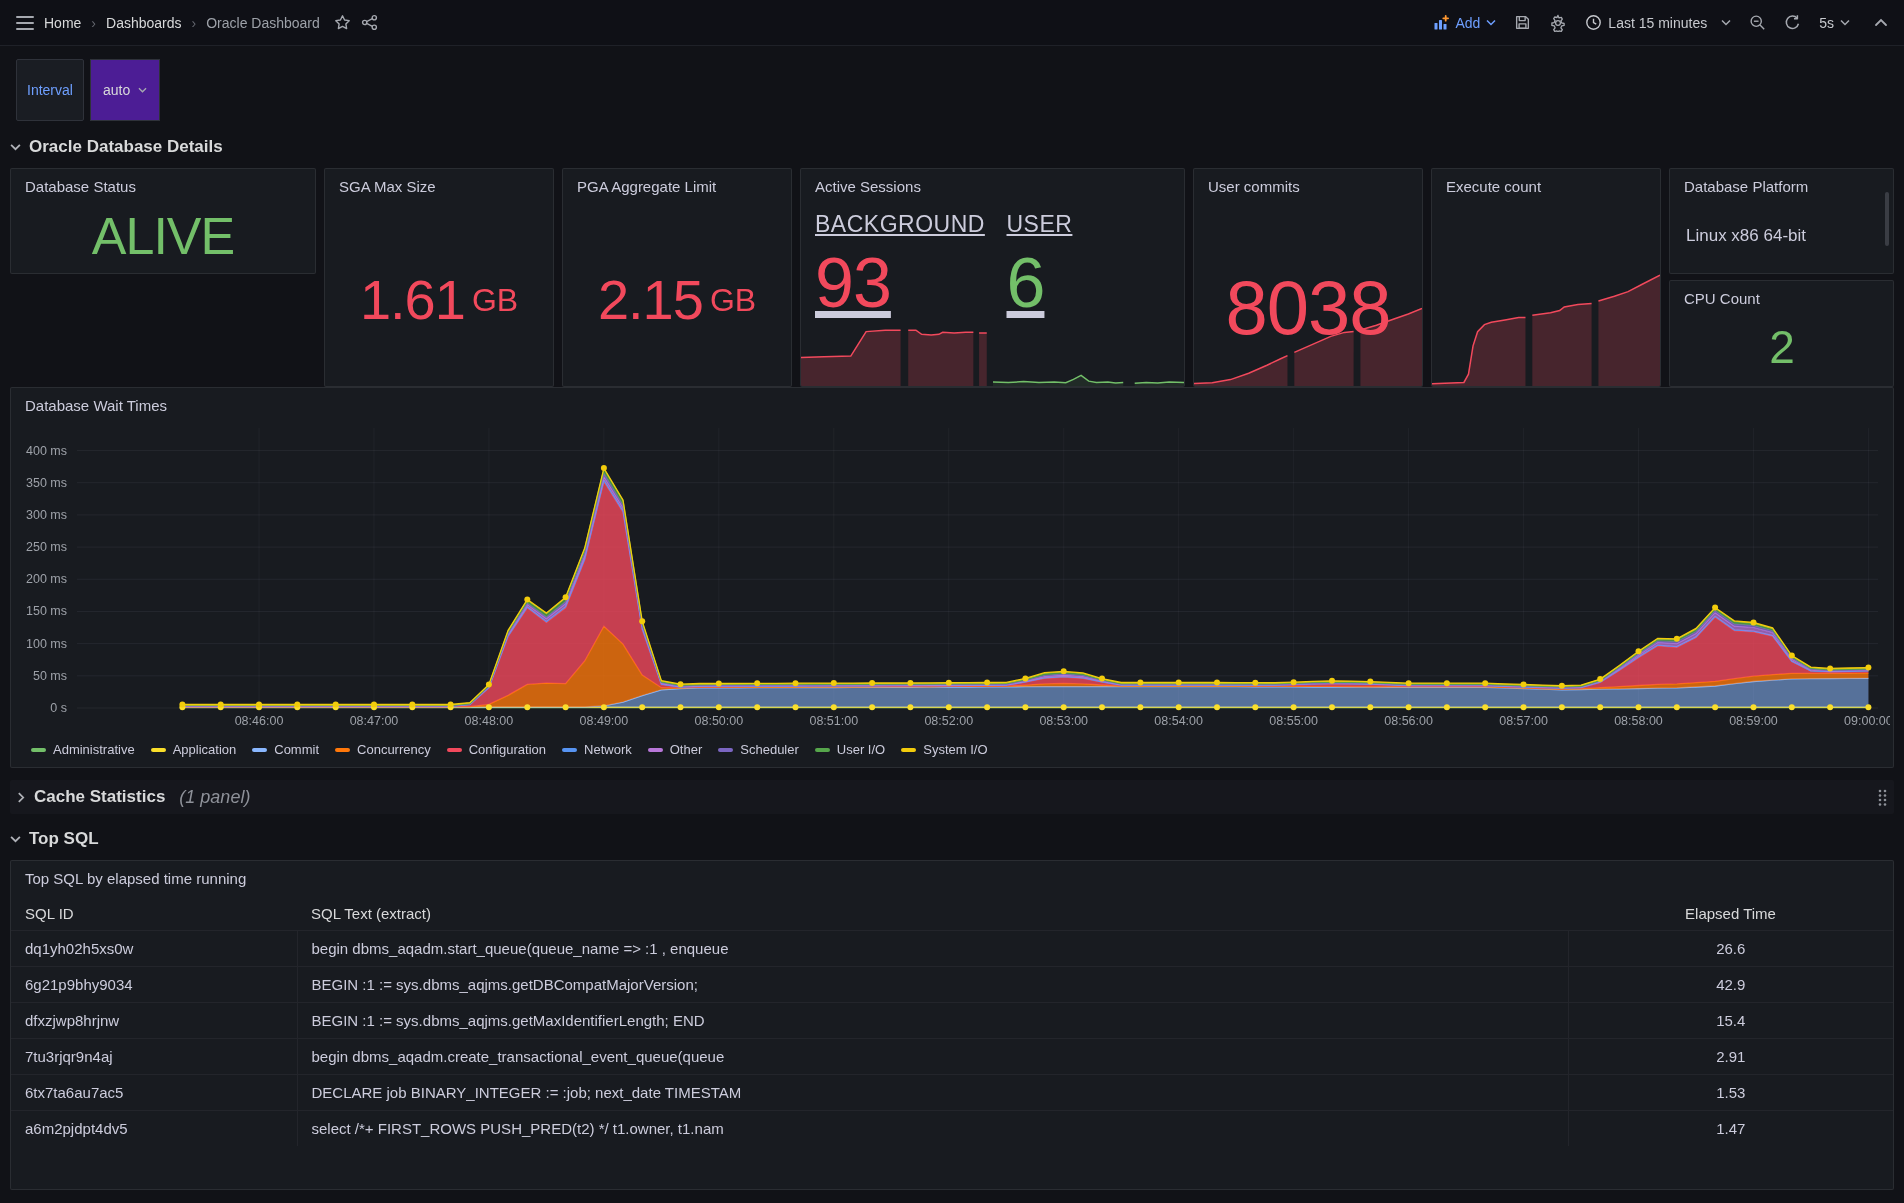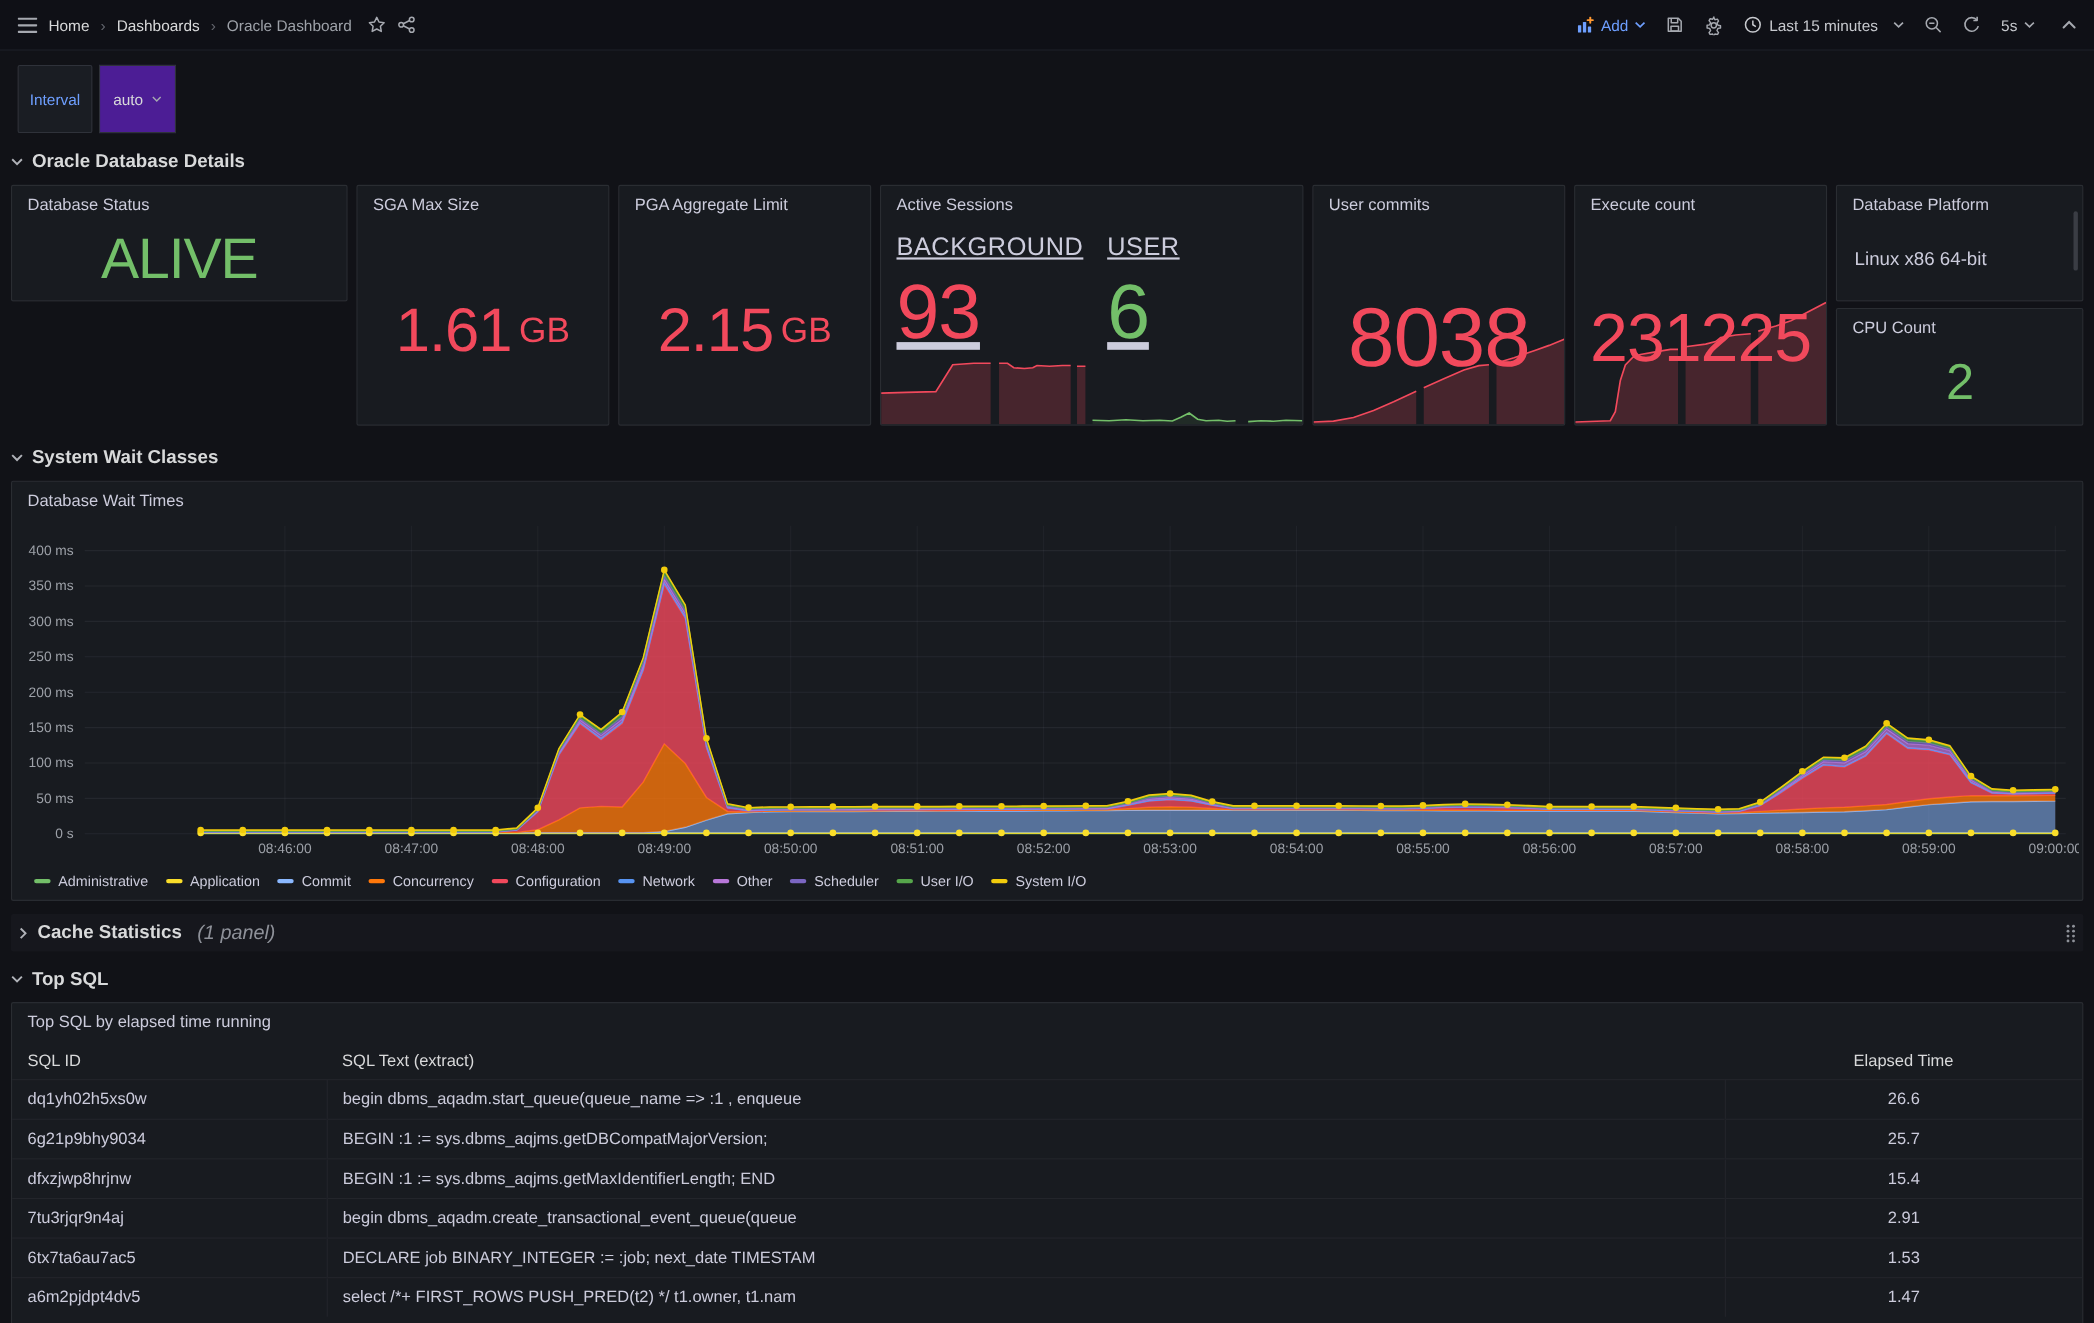--- a/index.html
+++ b/index.html
@@ -286,23 +286,20 @@
             <polygon points="44,100 44,58 52,48 60,38 66,33 70,32 70,100" fill="rgba(242,73,92,0.22)"></polygon>
             <polyline points="44,58 52,48 60,38 66,33 70,32" fill="none" stroke="#f2495c" stroke-width="1.5" vector-effect="non-scaling-stroke"></polyline>
             <polygon points="73,100 73,30 80,24 88,16 94,10 100,3 100,100" fill="rgba(242,73,92,0.22)"></polygon>
             <polyline points="73,30 80,24 88,16 94,10 100,3" fill="none" stroke="#f2495c" stroke-width="1.5" vector-effect="non-scaling-stroke"></polyline>
           </svg>
       </div>
     </div>
 
     <div class="panel span2" style="grid-column:6">
       <div class="panel-title">Execute count</div>
-      <div class="center-wrap" style="top:60px">
-          <span class="stat-value red big-62 z-top">231225</span>
-        </div>
       <div class="spark-bottom" style="height:118px">
         <svg viewBox="0 0 100 100" preserveAspectRatio="none">
             <polygon points="0,100 0,98 14,97 16,90 18,66 20,54 23,48 26,46 32,44 38,42 41,42 41,100" fill="rgba(242,73,92,0.22)"></polygon>
             <polyline points="0,98 14,97 16,90 18,66 20,54 23,48 26,46 32,44 38,42 41,42" fill="none" stroke="#f2495c" stroke-width="1.5" vector-effect="non-scaling-stroke"></polyline>
             <polygon points="44,100 44,40 52,38 56,36 58,33 64,31 70,30 70,100" fill="rgba(242,73,92,0.22)"></polygon>
             <polyline points="44,40 52,38 56,36 58,33 64,31 70,30" fill="none" stroke="#f2495c" stroke-width="1.5" vector-effect="non-scaling-stroke"></polyline>
             <polygon points="73,100 73,28 80,24 86,20 92,14 100,6 100,100" fill="rgba(242,73,92,0.22)"></polygon>
             <polyline points="73,28 80,24 86,20 92,14 100,6" fill="none" stroke="#f2495c" stroke-width="1.5" vector-effect="non-scaling-stroke"></polyline>
           </svg>
       </div>
@@ -315,28 +312,20 @@
     </div>
 
     <div class="panel" style="grid-column:7">
       <div class="panel-title">CPU Count</div>
       <div class="center-wrap" style="top:26px">
           <span class="stat-value green big-46">2</span>
         </div>
     </div>
   </div>
 
-  <div class="sec-hdr" style="margin-top:14px">
-    <span class="icon">
-        <svg width="11" height="10" viewBox="0 0 10 9" fill="none" stroke="#b0b2b8" stroke-width="1.6">
-          <polyline points="1,2.5 5,6.5 9,2.5"></polyline>
-        </svg>
-      </span>
-    <span class="title">System Wait Classes</span>
-  </div>
 
   <div class="panel chart-panel">
     <div class="panel-title">Database Wait Times</div>
     <svg width="1879" height="316">
         <line x1="66" x2="1867" y1="290" y2="290" stroke="rgba(204,204,220,0.07)"></line>
         <text x="56" y="294" text-anchor="end" font-size="12.5" fill="#9da1a8">0 s</text>
         <line x1="66" x2="1867" y1="257.81609195402297" y2="257.81609195402297" stroke="rgba(204,204,220,0.07)"></line>
         <text x="56" y="261.81609195402297" text-anchor="end" font-size="12.5" fill="#9da1a8">50 ms</text>
         <line x1="66" x2="1867" y1="225.632183908046" y2="225.632183908046" stroke="rgba(204,204,220,0.07)"></line>
         <text x="56" y="229.632183908046" text-anchor="end" font-size="12.5" fill="#9da1a8">100 ms</text>
@@ -587,21 +576,21 @@
       </thead>
       <tbody>
           <tr>
             <td>dq1yh02h5xs0w</td>
             <td>begin dbms_aqadm.start_queue(queue_name =&gt; :1 , enqueue</td>
             <td class="num">26.6</td>
           </tr>
           <tr>
             <td>6g21p9bhy9034</td>
             <td>BEGIN :1 := sys.dbms_aqjms.getDBCompatMajorVersion;</td>
-            <td class="num">25.7</td>
+            <td class="num">42.9</td>
           </tr>
           <tr>
             <td>dfxzjwp8hrjnw</td>
             <td>BEGIN :1 := sys.dbms_aqjms.getMaxIdentifierLength; END</td>
             <td class="num">15.4</td>
           </tr>
           <tr>
             <td>7tu3rjqr9n4aj</td>
             <td>begin dbms_aqadm.create_transactional_event_queue(queue</td>
             <td class="num">2.91</td>

